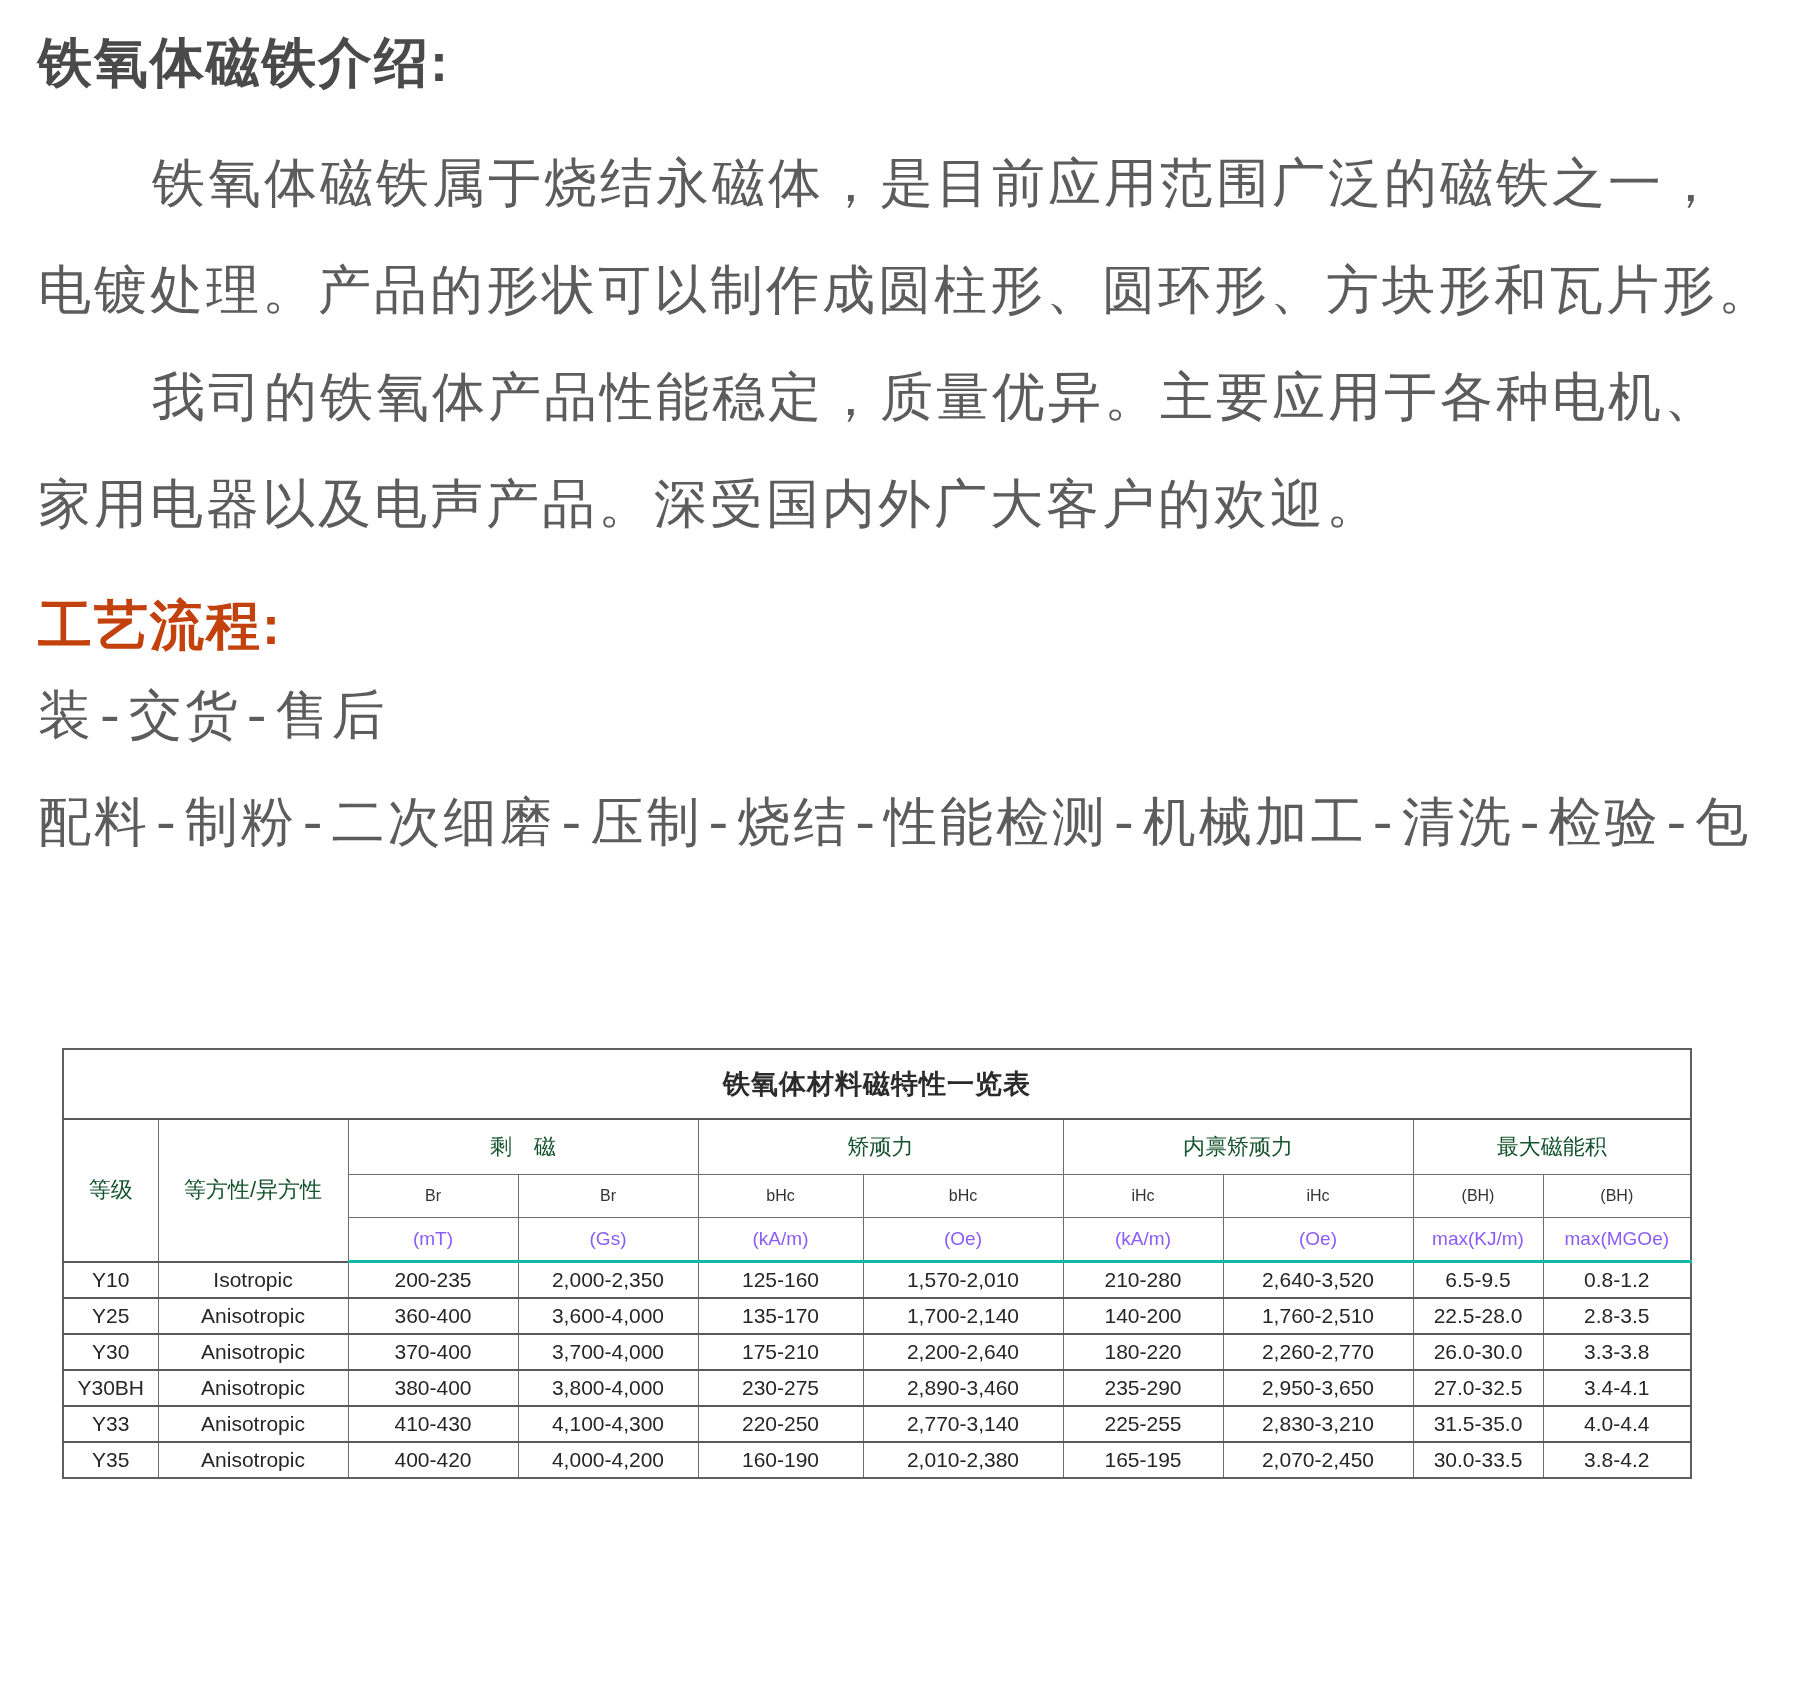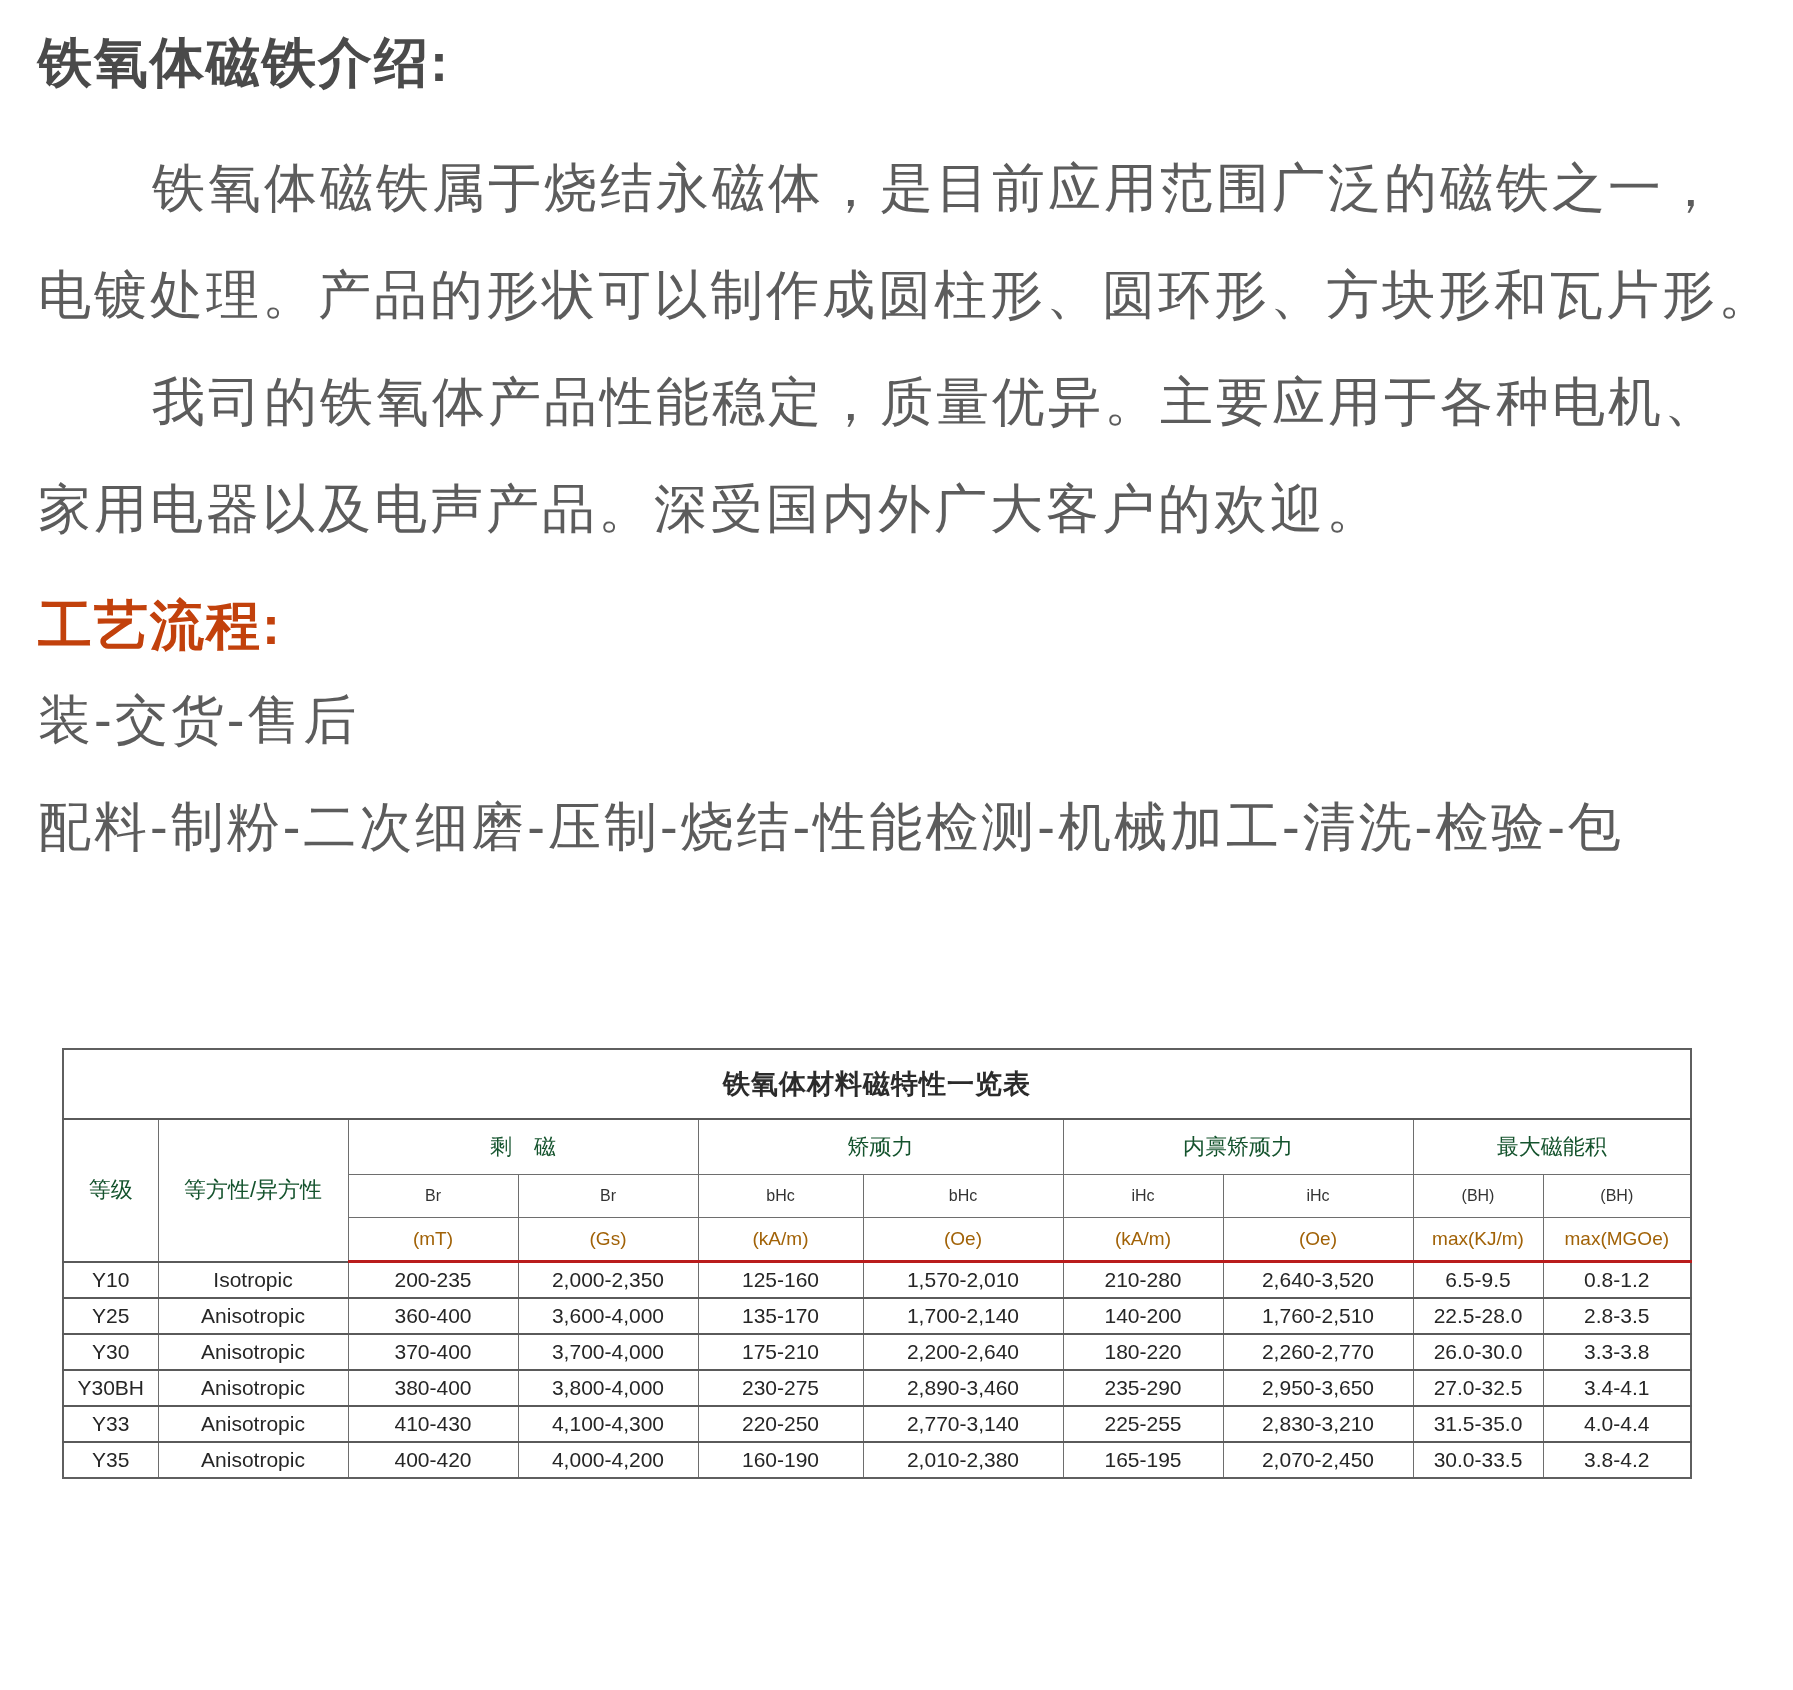--- a/index.html
+++ b/index.html
@@ -24,20 +24,21 @@
     color: #4a4a4a;
     letter-spacing: 2px;
   }
   p.line {
     margin: 0;
     font-size: 53px;
     line-height: 107px;
     color: #5c5c5c;
     letter-spacing: 3px;
     white-space: nowrap;
+    font-family: Liberation Mono, monospace;
   }
   p.indent {
     text-indent: 114px;
   }
   h2.doc-heading2 {
     margin: 28px 0 6px 0;
     font-size: 54px;
     line-height: 70px;
     font-weight: 700;
     color: #c2410c;
@@ -76,22 +77,22 @@
     color: #333333;
   }
   tr.sym-row td {
     height: 42px;
     font-size: 16px;
     color: #333333;
   }
   tr.unit-row td {
     height: 42px;
     font-size: 19px;
-    color: #a16207;
-    border-bottom: 3px solid #b91c1c;
+    color: #8b5cf6;
+    border-bottom: 3px solid #14b8a6;
     text-align: center;
   }
   tr.data-row td {
     height: 34px;
     font-size: 21px;
     border-top: 2px solid #5a5a5a;
   }
 </style>
 </head>
 <body>

